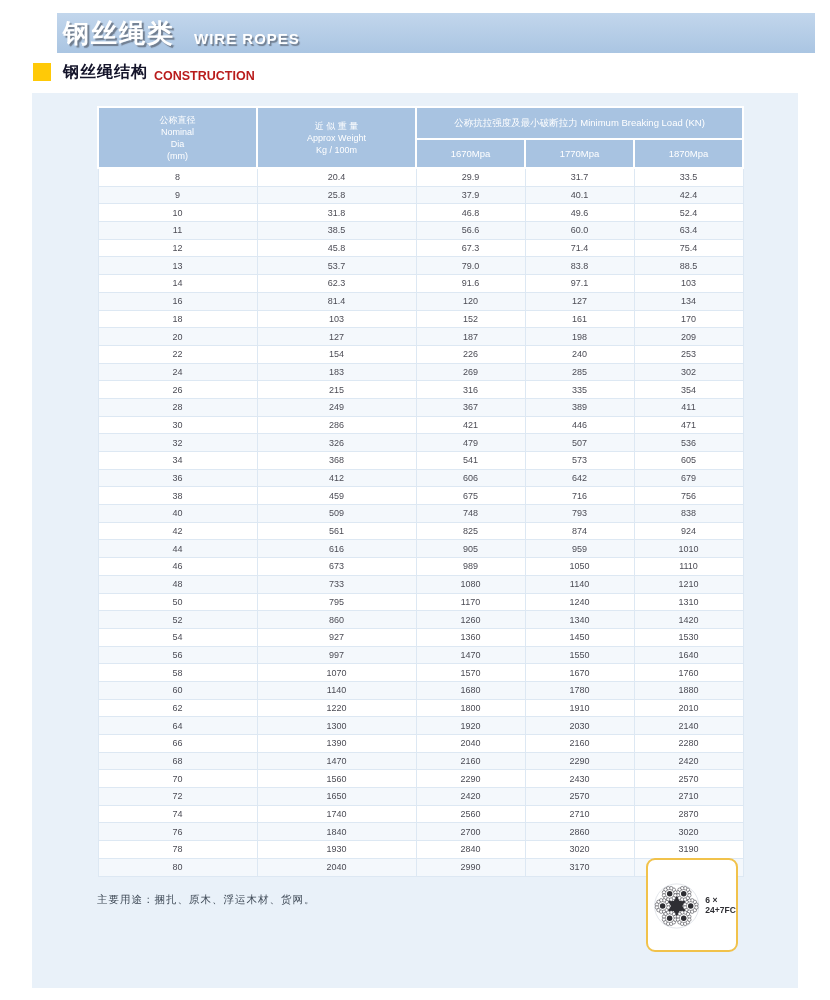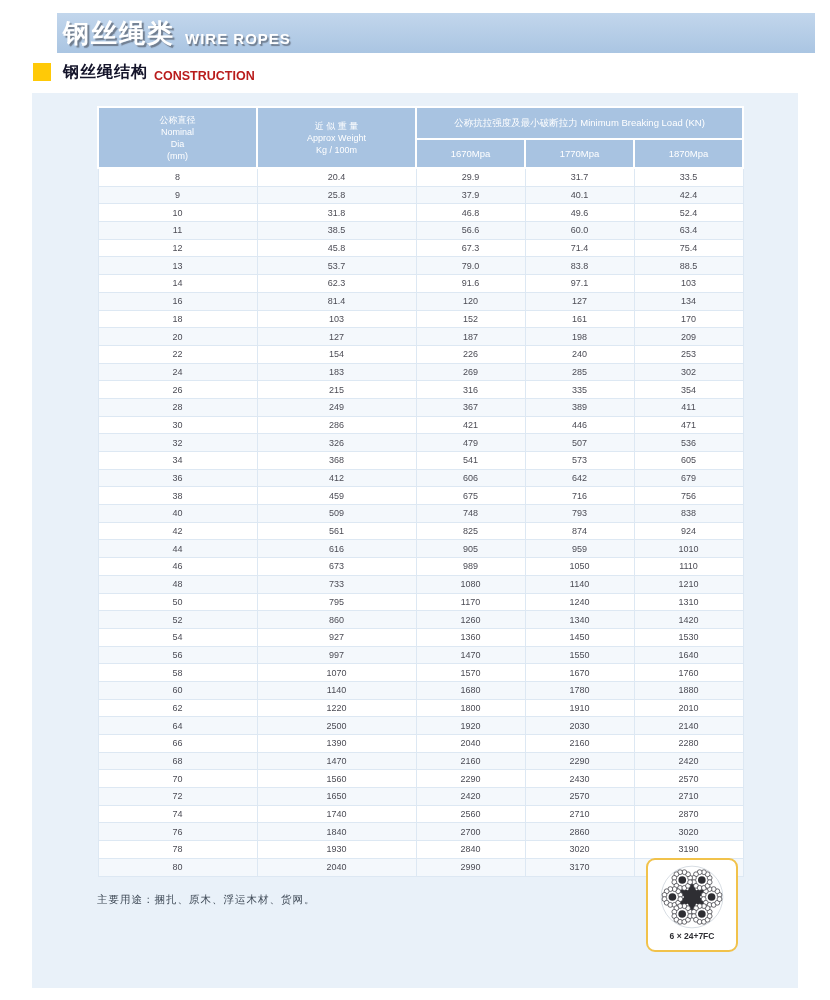--- a/index.html
+++ b/index.html
@@ -2,21 +2,21 @@
 <html><head>
 <meta charset="utf-8">
 <style>
   html,body{margin:0;padding:0;background:#ffffff;}
   .page{position:relative;width:830px;height:1000px;background:#ffffff;overflow:hidden;
         font-family:"Liberation Sans", sans-serif;}
 
   
   .banner{position:absolute;left:57px;top:13px;width:758px;height:40px;
           background:linear-gradient(#c2d6ec,#aac5e2);
-          display:flex;align-items:center;padding-left:6px;box-sizing:border-box;}
+          display:flex;align-items:center;padding-left:6px;box-sizing:border-box;gap:9px;}
   .banner-zh{font-size:26px;font-weight:bold;color:#ffffff;letter-spacing:2px;
              text-shadow:2px 2px 1px rgba(95,105,120,.8);}
   .banner-en{font-size:15px;font-weight:bold;color:#ffffff;margin-left:10px;margin-top:10px;
              letter-spacing:1px;text-shadow:1.5px 1.5px 1px rgba(95,105,120,.8);}
 
   
   .section-row{position:absolute;left:33px;top:62px;height:20px;display:flex;align-items:center;text-align:right;}
   .bullet{width:18px;height:18px;background:#ffc907;margin-right:12px;}
   .sec-zh{font-size:16px;font-weight:bold;color:#14142a;letter-spacing:1px;}
   .sec-en{font-size:12.5px;font-weight:bold;color:#b91c1c;margin-left:6px;margin-top:8px;}
@@ -38,21 +38,21 @@
   table.spec tbody td{height:16.7px;padding:0;text-align:center;font-size:9px;color:#4c4c55;
              border:1px solid #dde8f3;background:#ffffff;}
   table.spec tbody tr:nth-child(even) td{background:#f4f8fc;}
 
   
   .footnote{position:absolute;left:97px;top:893px;font-size:10.5px;color:#3f4a57;letter-spacing:1px;}
 
   
   .diagram-box{position:absolute;left:646px;top:858px;width:92px;height:94px;background:#ffffff;
                border:2px solid #f1c24b;border-radius:9px;box-sizing:border-box;
-               display:flex;flex-direction:column;align-items:center;justify-content:flex-start;}
+               display:flex;flex-direction:row;align-items:center;justify-content:flex-start;}
   .diagram-box svg{margin-top:2px;}
   .diagram-label{font-size:8.5px;font-weight:bold;color:#2e2e33;margin-top:-1px;}
 </style>
 </head>
 <body>
 
 <div class="page">
 
   <div class="banner">
     <span class="banner-zh">钢丝绳类</span>
@@ -309,21 +309,21 @@
         </tr>
         <tr>
           <td>62</td>
           <td>1220</td>
           <td>1800</td>
           <td>1910</td>
           <td>2010</td>
         </tr>
         <tr>
           <td>64</td>
-          <td>2500</td>
+          <td>1300</td>
           <td>1920</td>
           <td>2030</td>
           <td>2140</td>
         </tr>
         <tr>
           <td>66</td>
           <td>1390</td>
           <td>2040</td>
           <td>2160</td>
           <td>2280</td>

